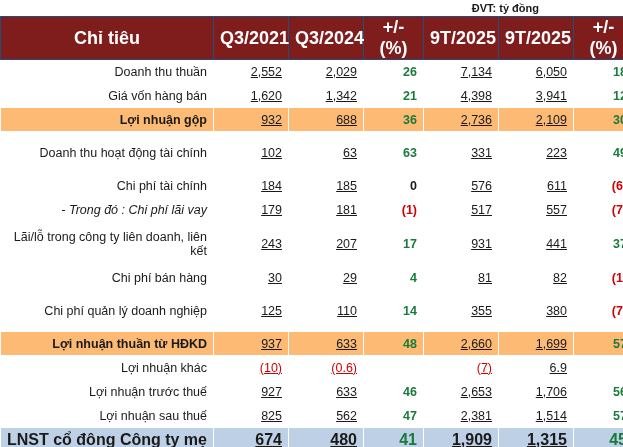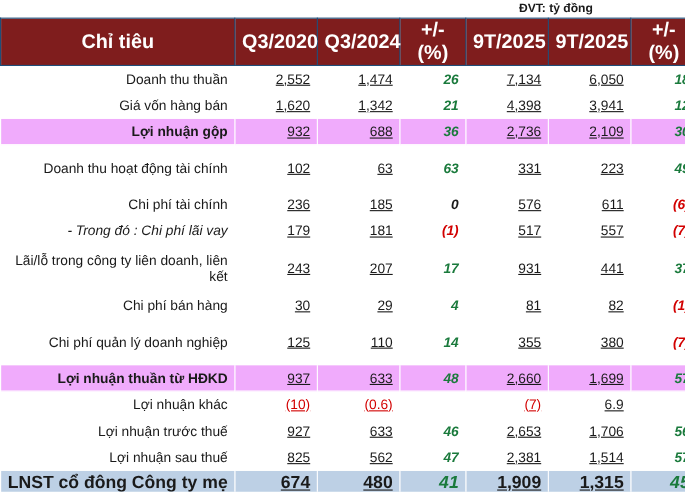--- a/index.html
+++ b/index.html
@@ -65,23 +65,22 @@
     text-align: right;
     background: #ffffff;
     white-space: nowrap;
     text-decoration: underline;
   }
   td.pct {
     text-align: right;
     font-weight: bold;
     background: #ffffff;
     white-space: nowrap;
-    font-style: italic;
-  }
-  tr.alt td { background: #f0abfc; }
+  }
+  tr.alt td { background: #fdba74; }
   tr.alt td.label { font-weight: bold; }
   tr.total td {
     background: #bdd0e5;
     font-weight: bold;
     font-size: 16px;
   }
   tr.total td.label { font-weight: bold; }
   .pos { color: #1a7a3c; }
   .neg { color: #d20000; }
   .zero { color: #1a1a1a; }
@@ -102,33 +101,33 @@
       <col class="c-num">
       <col class="c-num">
       <col class="c-pct">
       <col class="c-num">
       <col class="c-num">
       <col class="c-pct">
     </colgroup>
     <thead>
       <tr>
         <th class="col-label">Chỉ tiêu</th>
-        <th>Q3/2020</th>
+        <th>Q3/2021</th>
         <th>Q3/2024</th>
         <th>+/- (%)</th>
         <th>9T/2025</th>
         <th>9T/2025</th>
         <th>+/- (%)</th>
       </tr>
     </thead>
     <tbody id="tbody">
         <tr class="">
           <td class="label">Doanh thu thuần</td>
           <td class="num">2,552</td>
-          <td class="num">1,474</td>
+          <td class="num">2,029</td>
           <td class="pct pos">26</td>
           <td class="num">7,134</td>
           <td class="num">6,050</td>
           <td class="pct pos">18</td>
         </tr>
         <tr class="">
           <td class="label">Giá vốn hàng bán</td>
           <td class="num">1,620</td>
           <td class="num">1,342</td>
           <td class="pct pos">21</td>
@@ -149,21 +148,21 @@
           <td class="label">Doanh thu hoạt động tài chính</td>
           <td class="num">102</td>
           <td class="num">63</td>
           <td class="pct pos">63</td>
           <td class="num">331</td>
           <td class="num">223</td>
           <td class="pct pos">49</td>
         </tr>
         <tr class="">
           <td class="label">Chi phí tài chính</td>
-          <td class="num">236</td>
+          <td class="num">184</td>
           <td class="num">185</td>
           <td class="pct zero">0</td>
           <td class="num">576</td>
           <td class="num">611</td>
           <td class="pct neg">(6)</td>
         </tr>
         <tr class="">
           <td class="label indent">- Trong đó : Chi phí lãi vay</td>
           <td class="num">179</td>
           <td class="num">181</td>

